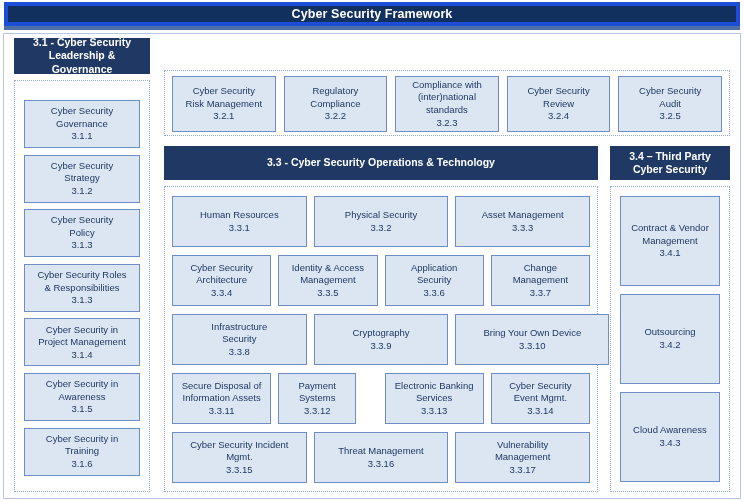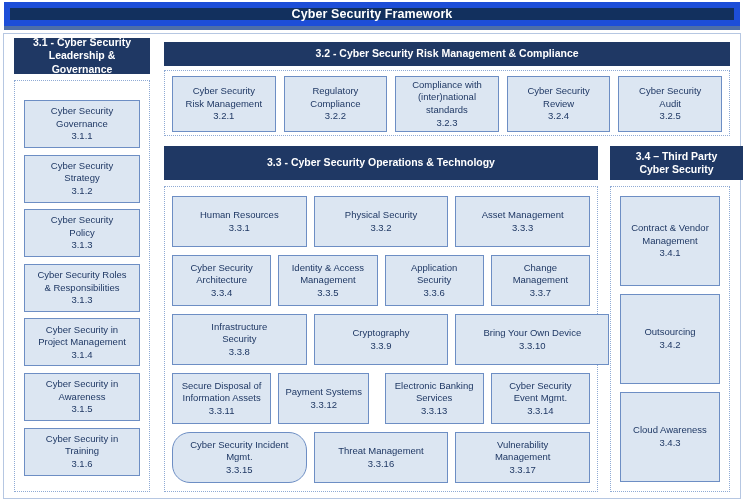--- a/index.html
+++ b/index.html
@@ -20,21 +20,21 @@
   }
 
   
   .title-bar {
     position: absolute;
     left: 4px;
     top: 2px;
     width: 736px;
     height: 24px;
     background: #12305e;
-    border: 6px solid #1d4ed8;
+    border: 4px solid #1d4ed8;
     color: #ffffff;
     font-size: 12.5px;
     font-weight: bold;
     display: flex;
     align-items: center;
     justify-content: center;
     letter-spacing: 0.1px;
   }
   .title-underline {
     position: absolute;
@@ -105,21 +105,21 @@
   #sec32-header { left: 164px; top: 42px; width: 566px; height: 24px; }
   #sec32-body   { left: 164px; top: 70px; width: 566px; height: 66px; }
 
   .c32-item { top: 76px; height: 56px; }
 
   
   #sec33-header { left: 164px; top: 146px; width: 434px; height: 34px; }
   #sec33-body   { left: 164px; top: 186px; width: 434px; height: 306px; }
 
   
-  #sec34-header { left: 610px; top: 146px; width: 133px; height: 34px; }
+  #sec34-header { left: 610px; top: 146px; width: 120px; height: 34px; }
   #sec34-body   { left: 610px; top: 186px; width: 120px; height: 306px; }
 
   .c34-item { left: 620px; width: 100px; }
 </style>
 </head>
 <body>
 
 <div id="canvas">
 
   <div class="title-bar">Cyber Security Framework</div>
@@ -151,21 +151,20 @@
         <span class="txt"><span>Cyber Security in</span><br><span>Project Management</span><br><span>3.1.4</span></span>
       </div>
       <div class="item c31-item" style="top: 373px; height: 48px;">
         <span class="txt"><span>Cyber Security in</span><br><span>Awareness</span><br><span>3.1.5</span></span>
       </div>
       <div class="item c31-item" style="top: 427.6px; height: 48px;">
         <span class="txt"><span>Cyber Security in</span><br><span>Training</span><br><span>3.1.6</span></span>
       </div>
     </div>
 
-  <div class="sec-header" id="sec32-header">3.2 - Cyber Security Risk Management &amp; Compliance</div>
   <div class="dotted-box" id="sec32-body"></div>
   <div id="sec32-items">
       <div class="item c32-item" style="left: 172px; width: 103.6px;">
         <span class="txt"><span>Cyber Security</span><br><span>Risk Management</span><br><span>3.2.1</span></span>
       </div>
       <div class="item c32-item" style="left: 283.6px; width: 103.6px;">
         <span class="txt"><span>Regulatory</span><br><span>Compliance</span><br><span>3.2.2</span></span>
       </div>
       <div class="item c32-item" style="left: 395.2px; width: 103.6px;">
         <span class="txt"><span>Compliance with</span><br><span>(inter)national</span><br><span>standards</span><br><span>3.2.3</span></span>
@@ -207,30 +206,30 @@
       </div>
       <div class="item " style="left: 313.667px; width: 134.667px; top: 314px; height: 51px;">
         <span class="txt"><span>Cryptography</span><br><span>3.3.9</span></span>
       </div>
       <div class="item " style="left: 455.333px; width: 154px; top: 314px; height: 51px;">
         <span class="txt"><span>Bring Your Own Device</span><br><span>3.3.10</span></span>
       </div>
       <div class="item " style="left: 172px; width: 99.25px; top: 373px; height: 51px;">
         <span class="txt"><span>Secure Disposal of</span><br><span>Information Assets</span><br><span>3.3.11</span></span>
       </div>
-      <div class="item " style="left: 278.25px; width: 91px; top: 373px; height: 51px;">
+      <div class="item " style="left: 278.25px; width: 78px; top: 373px; height: 51px;">
         <span class="txt"><span>Payment Systems</span><br><span>3.3.12</span></span>
       </div>
       <div class="item " style="left: 384.5px; width: 99.25px; top: 373px; height: 51px;">
         <span class="txt"><span>Electronic Banking</span><br><span>Services</span><br><span>3.3.13</span></span>
       </div>
       <div class="item " style="left: 490.75px; width: 99.25px; top: 373px; height: 51px;">
         <span class="txt"><span>Cyber Security</span><br><span>Event Mgmt.</span><br><span>3.3.14</span></span>
       </div>
-      <div class="item " style="left: 172px; width: 134.667px; top: 432px; height: 51px; border-radius: 18px;">
+      <div class="item " style="left: 172px; width: 134.667px; top: 432px; height: 51px;">
         <span class="txt"><span>Cyber Security Incident</span><br><span>Mgmt.</span><br><span>3.3.15</span></span>
       </div>
       <div class="item " style="left: 313.667px; width: 134.667px; top: 432px; height: 51px;">
         <span class="txt"><span>Threat Management</span><br><span>3.3.16</span></span>
       </div>
       <div class="item " style="left: 455.333px; width: 134.667px; top: 432px; height: 51px;">
         <span class="txt"><span>Vulnerability</span><br><span>Management</span><br><span>3.3.17</span></span>
       </div>
     </div>
 

